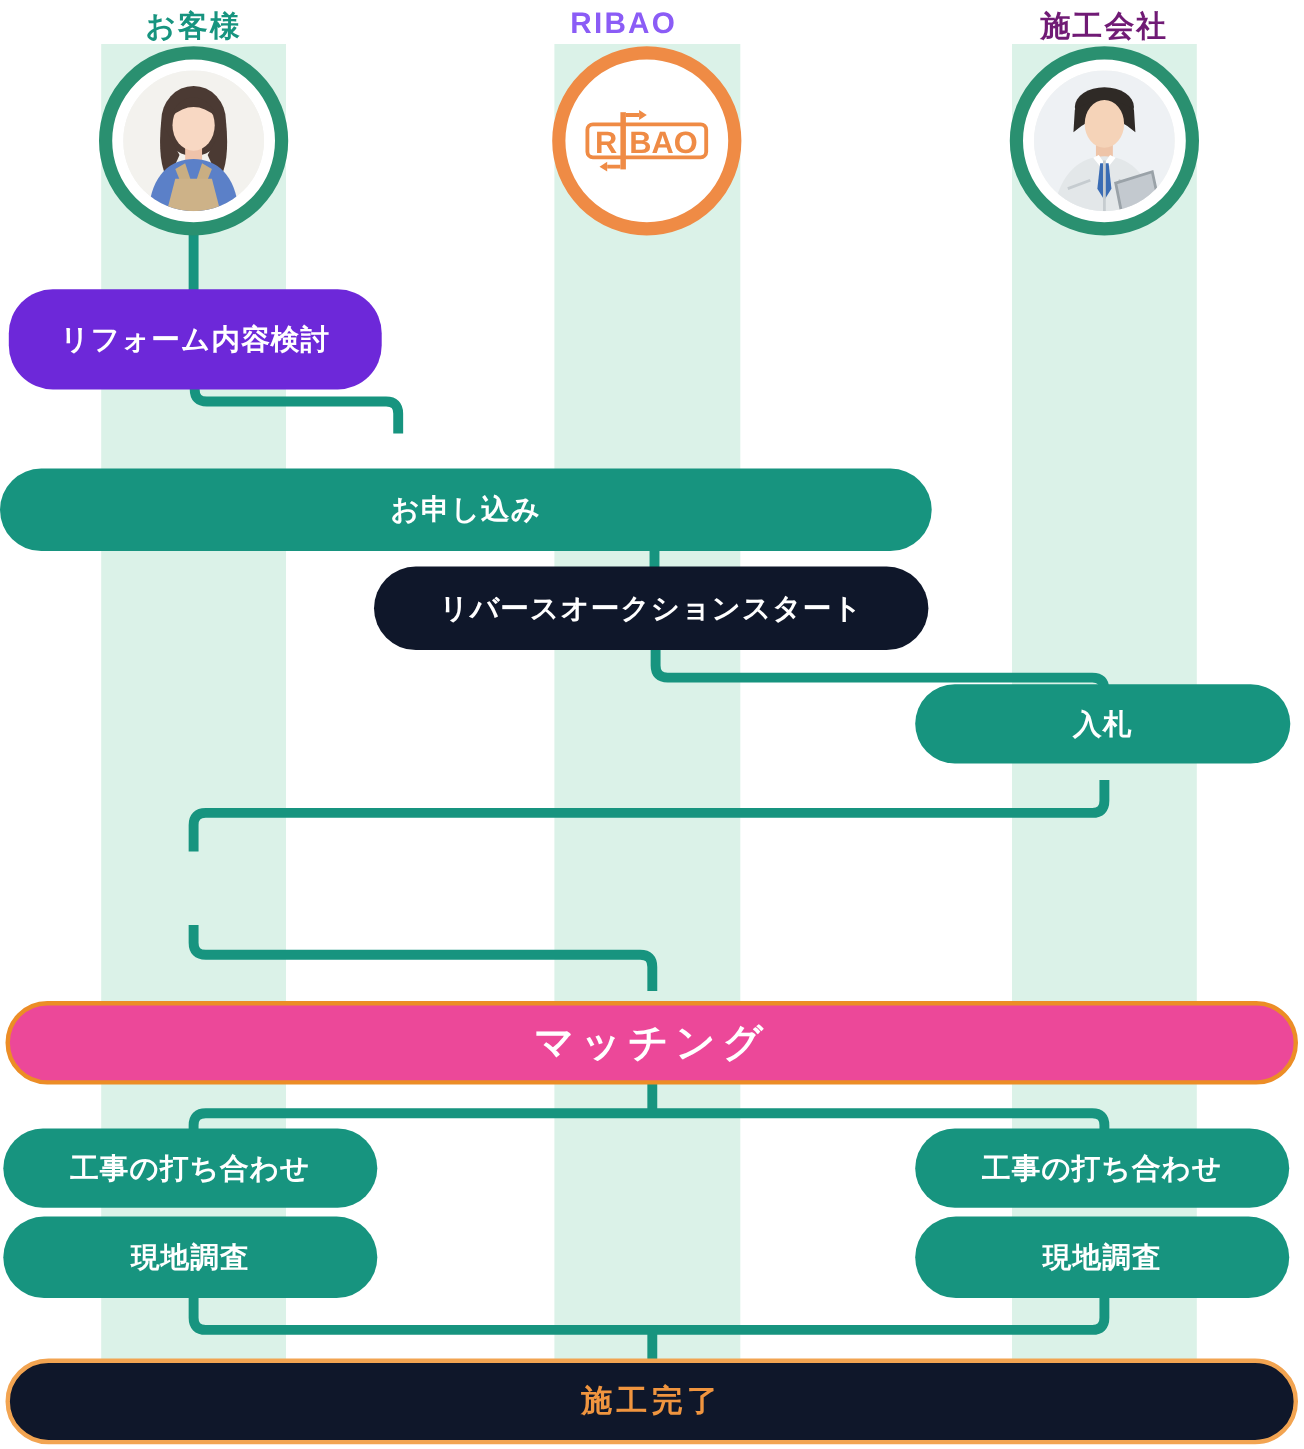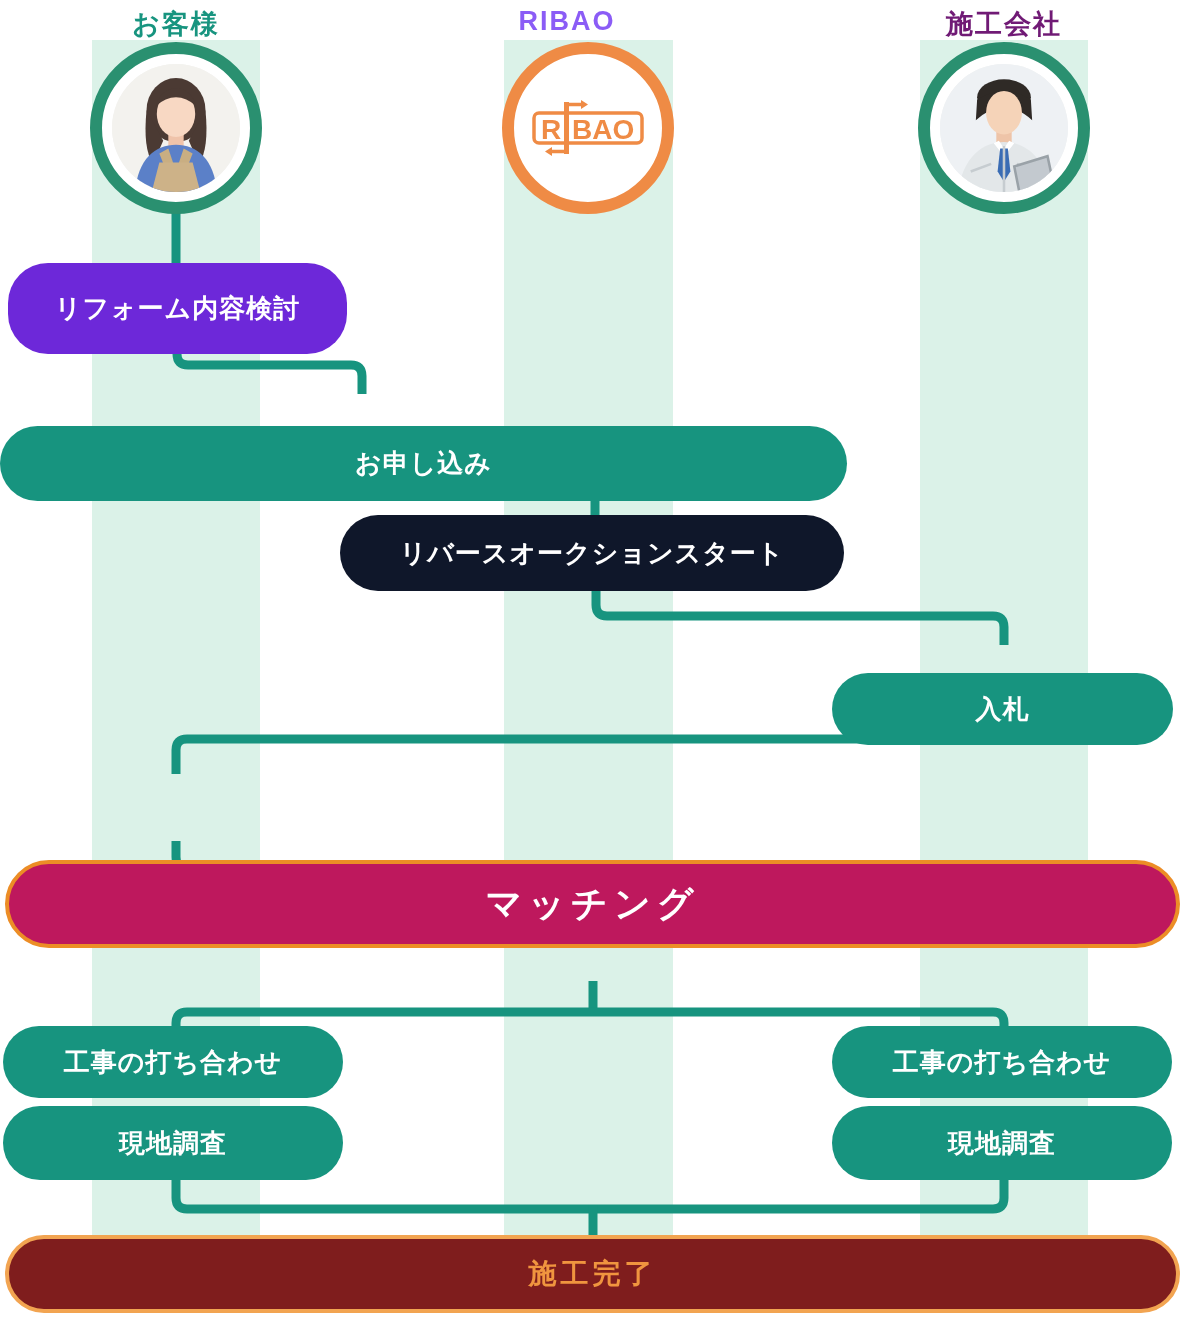--- a/index.html
+++ b/index.html
@@ -49,39 +49,39 @@
     </svg>
     <div class="pill" style="left: 8px; top: 263px; width: 339px; height: 91px; background: #6d28d9;">
       <span>リフォーム内容検討</span>
     </div>
     <div class="pill" style="left: 0px; top: 390px; width: 847px; height: 75px; background: rgb(23, 148, 127); margin-top: 36px;">
       <span>お申し込み</span>
     </div>
     <div class="pill" style="left: 340px; top: 515px; width: 504px; height: 76px; background: #0f172a;">
       <span>リバースオークションスタート</span>
     </div>
-    <div class="pill" style="left: 832px; top: 673px; width: 341px; height: 72px; background: rgb(23, 148, 127);">
+    <div class="pill" style="left: 832px; top: 622px; width: 341px; height: 72px; background: rgb(23, 148, 127);">
       <span>入札</span>
     </div>
     <div class="pill" style="left: 3px; top: 1026px; width: 340px; height: 72px; background: rgb(23, 148, 127);">
       <span>工事の打ち合わせ</span>
     </div>
     <div class="pill" style="left: 3px; top: 1106px; width: 340px; height: 74px; background: rgb(23, 148, 127);">
       <span>現地調査</span>
     </div>
     <div class="pill" style="left: 832px; top: 1026px; width: 340px; height: 72px; background: rgb(23, 148, 127);">
       <span>工事の打ち合わせ</span>
     </div>
     <div class="pill" style="left: 832px; top: 1106px; width: 340px; height: 74px; background: rgb(23, 148, 127);">
       <span>現地調査</span>
     </div>
-    <div class="bar orange-solid" style="left: 5px; top: 860px; width: 1175px; height: 88px; background: #be185d; border: 4px solid rgb(236, 141, 38); color: rgb(255, 255, 255);">
+    <div class="bar orange-solid" style="left: 5px; top: 910px; width: 1175px; height: 76px; background: #ec4899; border: 4px solid rgb(236, 141, 38); color: rgb(255, 255, 255);">
       <span>マッチング</span>
     </div>
-    <div class="bar orange-outline" style="left: 5px; top: 1235px; width: 1175px; height: 78px; background: #7f1d1d; border: 4px solid rgb(242, 164, 81); color: rgb(240, 149, 63);">
+    <div class="bar orange-outline" style="left: 5px; top: 1235px; width: 1175px; height: 78px; background: #0f172a; border: 4px solid rgb(242, 164, 81); color: rgb(240, 149, 63);">
       <span>施工完了</span>
     </div>
     <div class="avatar" style="left: 90px; top: 42px; width: 172px; height: 172px; border: 12px solid rgb(42, 144, 112);">
       <div class="photo" style="width: 128px; height: 128px;">
   <svg viewBox="0 0 100 100" width="128" height="128" xmlns="http://www.w3.org/2000/svg">
     <rect x="0" y="0" width="100" height="100" fill="#f3f2ee"></rect>
     <ellipse cx="50" cy="36" rx="23" ry="25" fill="#4b3a33"></ellipse>
     <path d="M27,36 Q24,66 32,78 L40,60 Z" fill="#4b3a33"></path>
     <path d="M73,36 Q76,66 68,78 L60,60 Z" fill="#4b3a33"></path>
     <rect x="44" y="50" width="12" height="14" fill="#efc3aa"></rect>

